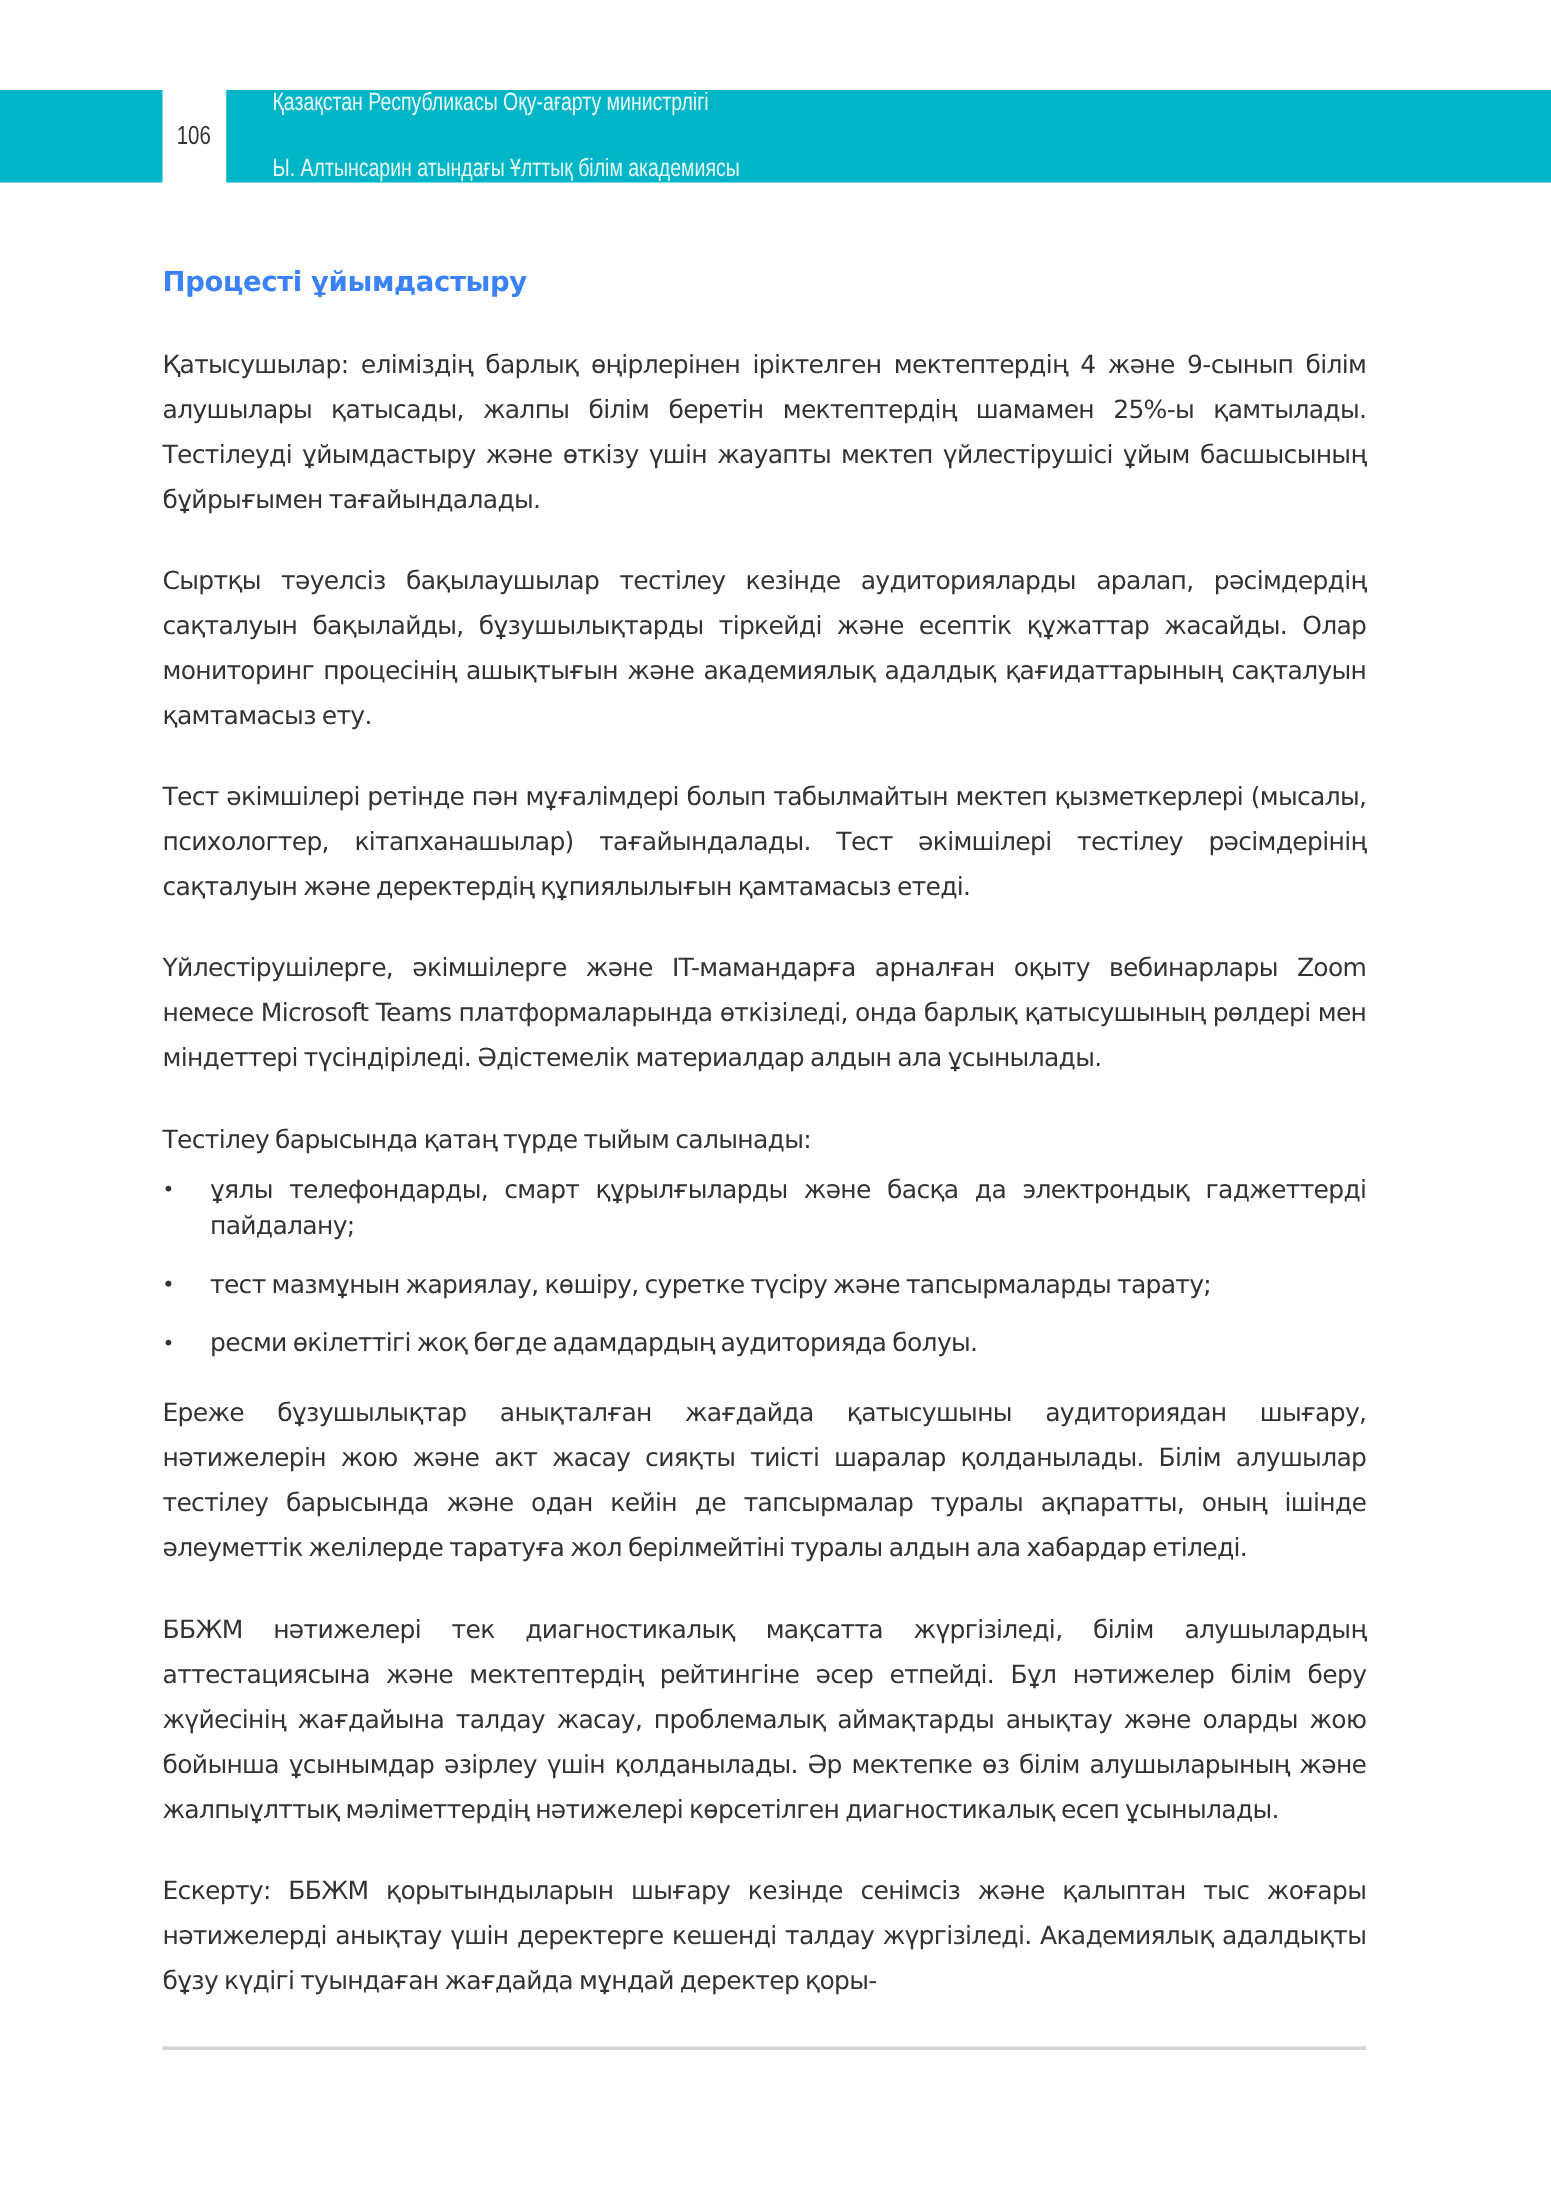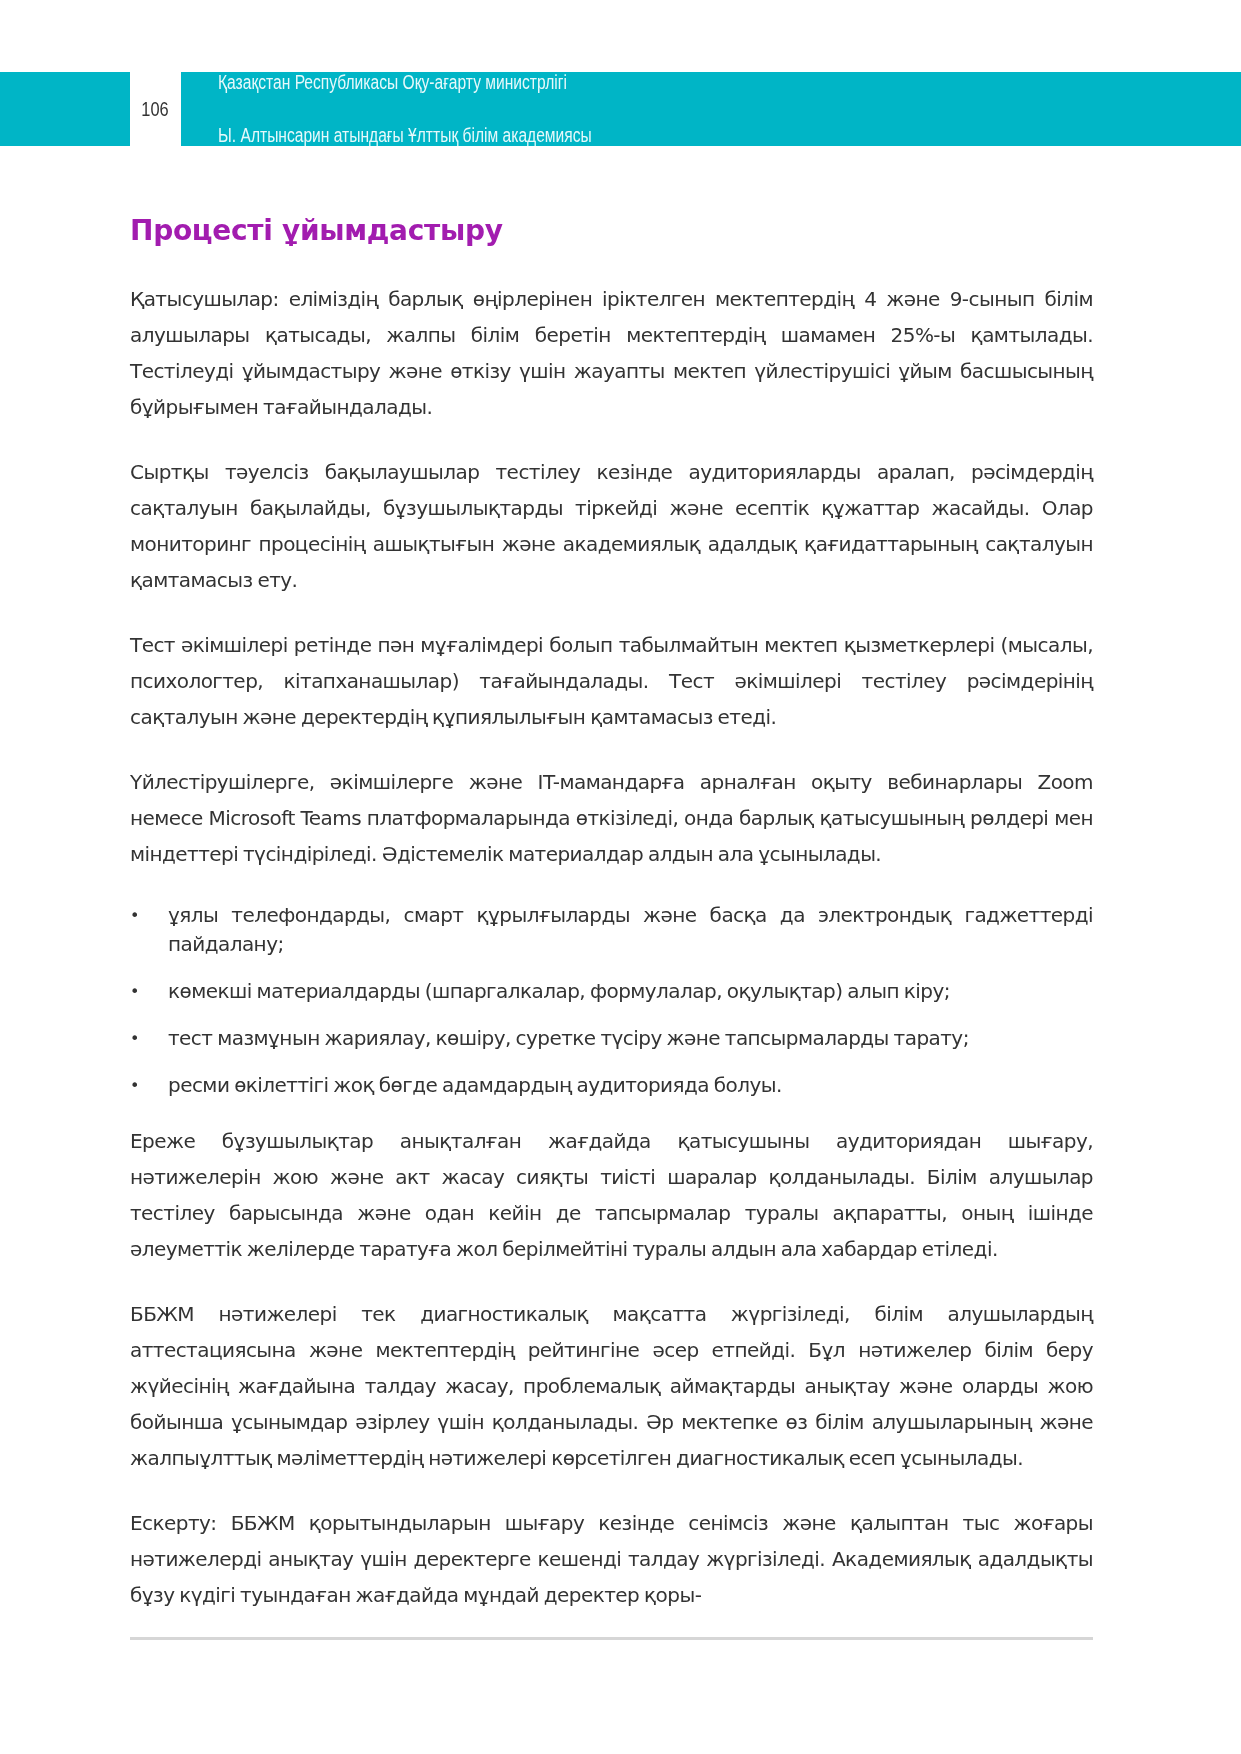--- a/index.html
+++ b/index.html
@@ -7,21 +7,21 @@
       font-family: "DejaVu Sans", sans-serif; color: #333333; }
     .hdr-left { position: absolute; left: 0; top: 72px; width: 130px; height: 74px; background: #00b5c6; }
     .pagenum { position: absolute; left: 130px; top: 72px; width: 50px; height: 74px;
       display: flex; align-items: center; justify-content: center;
       font-family: "Liberation Sans", sans-serif; font-size: 21px; color: #333; transform: scaleX(0.78); }
     .hdr-right { position: absolute; left: 181px; top: 72px; right: 0; height: 74px; background: #00b5c6;
       padding-left: 37px; box-sizing: border-box; display: flex; flex-direction: column; justify-content: center; gap: 26px; }
     .hdr-line { font-family: "Liberation Sans", sans-serif; font-size: 20px; line-height: 27px; color: #e6f9fb;
       transform: scaleX(0.78); transform-origin: left center; white-space: nowrap; }
     .content { position: absolute; left: 130px; top: 214px; width: 963px; }
-    h2 { margin: 0 0 34px 0; font-size: 28px; font-weight: bold; color: #a21caf; font-family: "DejaVu Sans", sans-serif; letter-spacing: -0.3px; }
+    h2 { margin: 0 0 34px 0; font-size: 22px; font-weight: bold; color: #3b82f6; font-family: "DejaVu Sans", sans-serif; letter-spacing: -0.3px; }
     p { margin: 0 0 29px 0; font-size: 20px; line-height: 36px; text-align: justify; color: #333;
       font-family: "DejaVu Sans", sans-serif; letter-spacing: -0.55px; word-spacing: -1px; }
     p.tight { margin-bottom: 8px; }
     ul { list-style: none; margin: 0 0 23px 0; padding: 0; }
     li { position: relative; padding-left: 38px; font-size: 20px; line-height: 29px; margin-bottom: 18px;
       color: #333; letter-spacing: -0.55px; word-spacing: -1px; text-align: justify; }
     li .bullet { position: absolute; left: 0; top: 0; font-size: 16px; }
     .footer-rule { position: absolute; left: 130px; top: 1637px; width: 963px; height: 3px; background: #d6d6d6; }
   </style>
 </head>
@@ -33,23 +33,24 @@
   <div class="hdr-line">Қазақстан Республикасы Оқу-ағарту министрлігі</div>
   <div class="hdr-line">Ы. Алтынсарин атындағы Ұлттық білім академиясы</div>
 </div>
 
 <div class="content">
   <h2>Процесті ұйымдастыру</h2>
   <p>Қатысушылар: еліміздің барлық өңірлерінен іріктелген мектептердің 4 және 9-сынып білім алушылары қатысады, жалпы білім беретін мектептердің шамамен 25%-ы қамтылады. Тестілеуді ұйымдастыру және өткізу үшін жауапты мектеп үйлестірушісі ұйым басшысының бұйрығымен тағайындалады.</p>
   <p>Сыртқы тәуелсіз бақылаушылар тестілеу кезінде аудиторияларды аралап, рәсімдердің сақталуын бақылайды, бұзушылықтарды тіркейді және есептік құжаттар жасайды. Олар мониторинг процесінің ашықтығын және академиялық адалдық қағидаттарының сақталуын қамтамасыз ету.</p>
   <p>Тест әкімшілері ретінде пән мұғалімдері болып табылмайтын мектеп қызметкерлері (мысалы, психологтер, кітапханашылар) тағайындалады. Тест әкімшілері тестілеу рәсімдерінің сақталуын және деректердің құпиялылығын қамтамасыз етеді.</p>
   <p>Үйлестірушілерге, әкімшілерге және IT-мамандарға арналған оқыту вебинарлары Zoom немесе Microsoft Teams платформаларында өткізіледі, онда барлық қатысушының рөлдері мен міндеттері түсіндіріледі. Әдістемелік материалдар алдын ала ұсынылады.</p>
+  <p class="tight">Тестілеу барысында қатаң түрде тыйым салынады:</p>
   <ul>
     <li><span class="bullet">•</span><span>ұялы телефондарды, смарт құрылғыларды және басқа да электрондық гаджеттерді пайдалану;</span></li>
-    <li><span class="bullet">•</span><span>көмекші материалдарды (шпаргалкалар, формулалар, оқулықтар) алып кіру;</span></li>
+    <li><span class="bullet">•</span></li>
     <li><span class="bullet">•</span><span>тест мазмұнын жариялау, көшіру, суретке түсіру және тапсырмаларды тарату;</span></li>
     <li><span class="bullet">•</span><span>ресми өкілеттігі жоқ бөгде адамдардың аудиторияда болуы.</span></li>
   </ul>
   <p>Ереже бұзушылықтар анықталған жағдайда қатысушыны аудиториядан шығару, нәтижелерін жою және акт жасау сияқты тиісті шаралар қолданылады. Білім алушылар тестілеу барысында және одан кейін де тапсырмалар туралы ақпаратты, оның ішінде әлеуметтік желілерде таратуға жол берілмейтіні туралы алдын ала хабардар етіледі.</p>
   <p>ББЖМ нәтижелері тек диагностикалық мақсатта жүргізіледі, білім алушылардың аттестациясына және мектептердің рейтингіне әсер етпейді. Бұл нәтижелер білім беру жүйесінің жағдайына талдау жасау, проблемалық аймақтарды анықтау және оларды жою бойынша ұсынымдар әзірлеу үшін қолданылады. Әр мектепке өз білім алушыларының және жалпыұлттық мәліметтердің нәтижелері көрсетілген диагностикалық есеп ұсынылады.</p>
   <p>Ескерту: ББЖМ қорытындыларын шығару кезінде сенімсіз және қалыптан тыс жоғары нәтижелерді анықтау үшін деректерге кешенді талдау жүргізіледі. Академиялық адалдықты бұзу күдігі туындаған жағдайда мұндай деректер қоры-</p>
 </div>
 
 <div class="footer-rule"></div>
 

